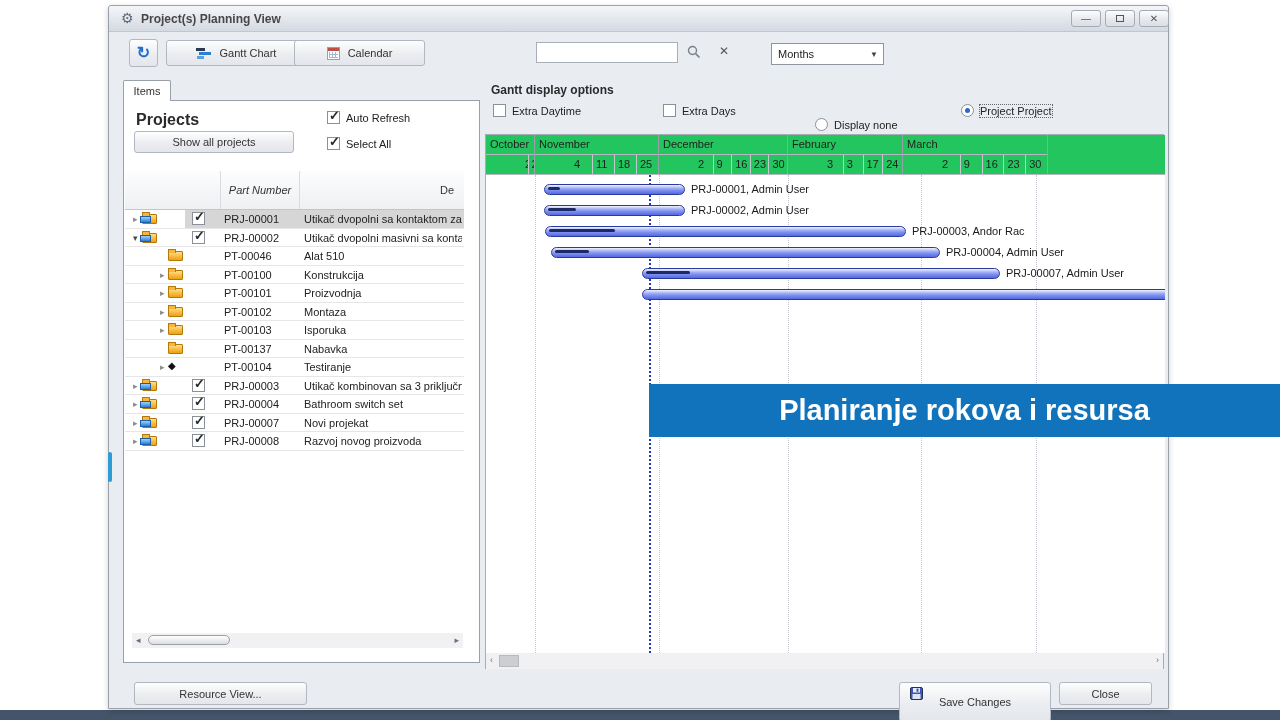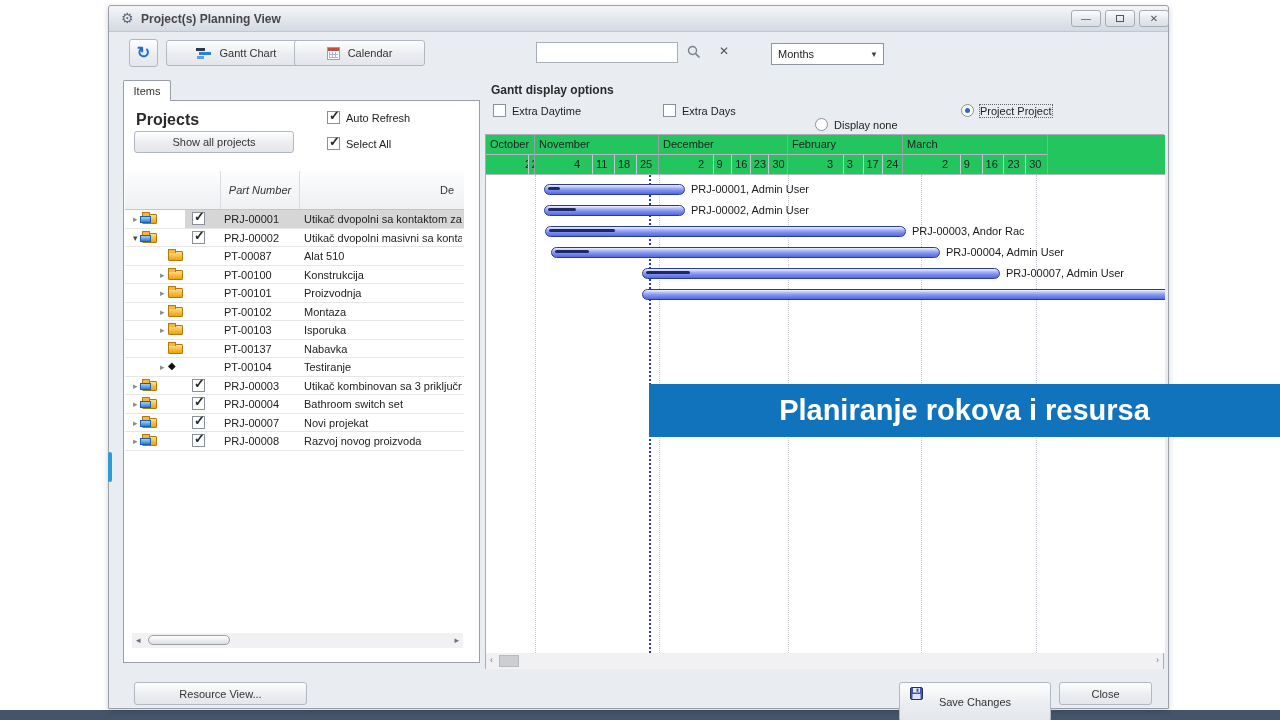--- a/index.html
+++ b/index.html
@@ -222,21 +222,21 @@
         </div>
         <div class="tree-row">
           <span class="expander open" style="left: 8px;">▾</span>
           <div class="folder project" style="left: 17px;"></div>
           <span class="cb row-cb checked" style="left: 67px;"></span>
           <span class="part-cell">PRJ-00002</span>
           <span class="desc-cell">Utikač dvopolni masivni sa kontakt</span>
         </div>
         <div class="tree-row">
           <div class="folder" style="left: 43px;"></div>
-          <span class="part-cell">PT-00087</span>
+          <span class="part-cell">PT-00046</span>
           <span class="desc-cell">Alat 510</span>
         </div>
         <div class="tree-row">
           <span class="expander" style="left: 35px;">▸</span>
           <div class="folder" style="left: 43px;"></div>
           <span class="part-cell">PT-00100</span>
           <span class="desc-cell">Konstrukcija</span>
         </div>
         <div class="tree-row">
           <span class="expander" style="left: 35px;">▸</span>

